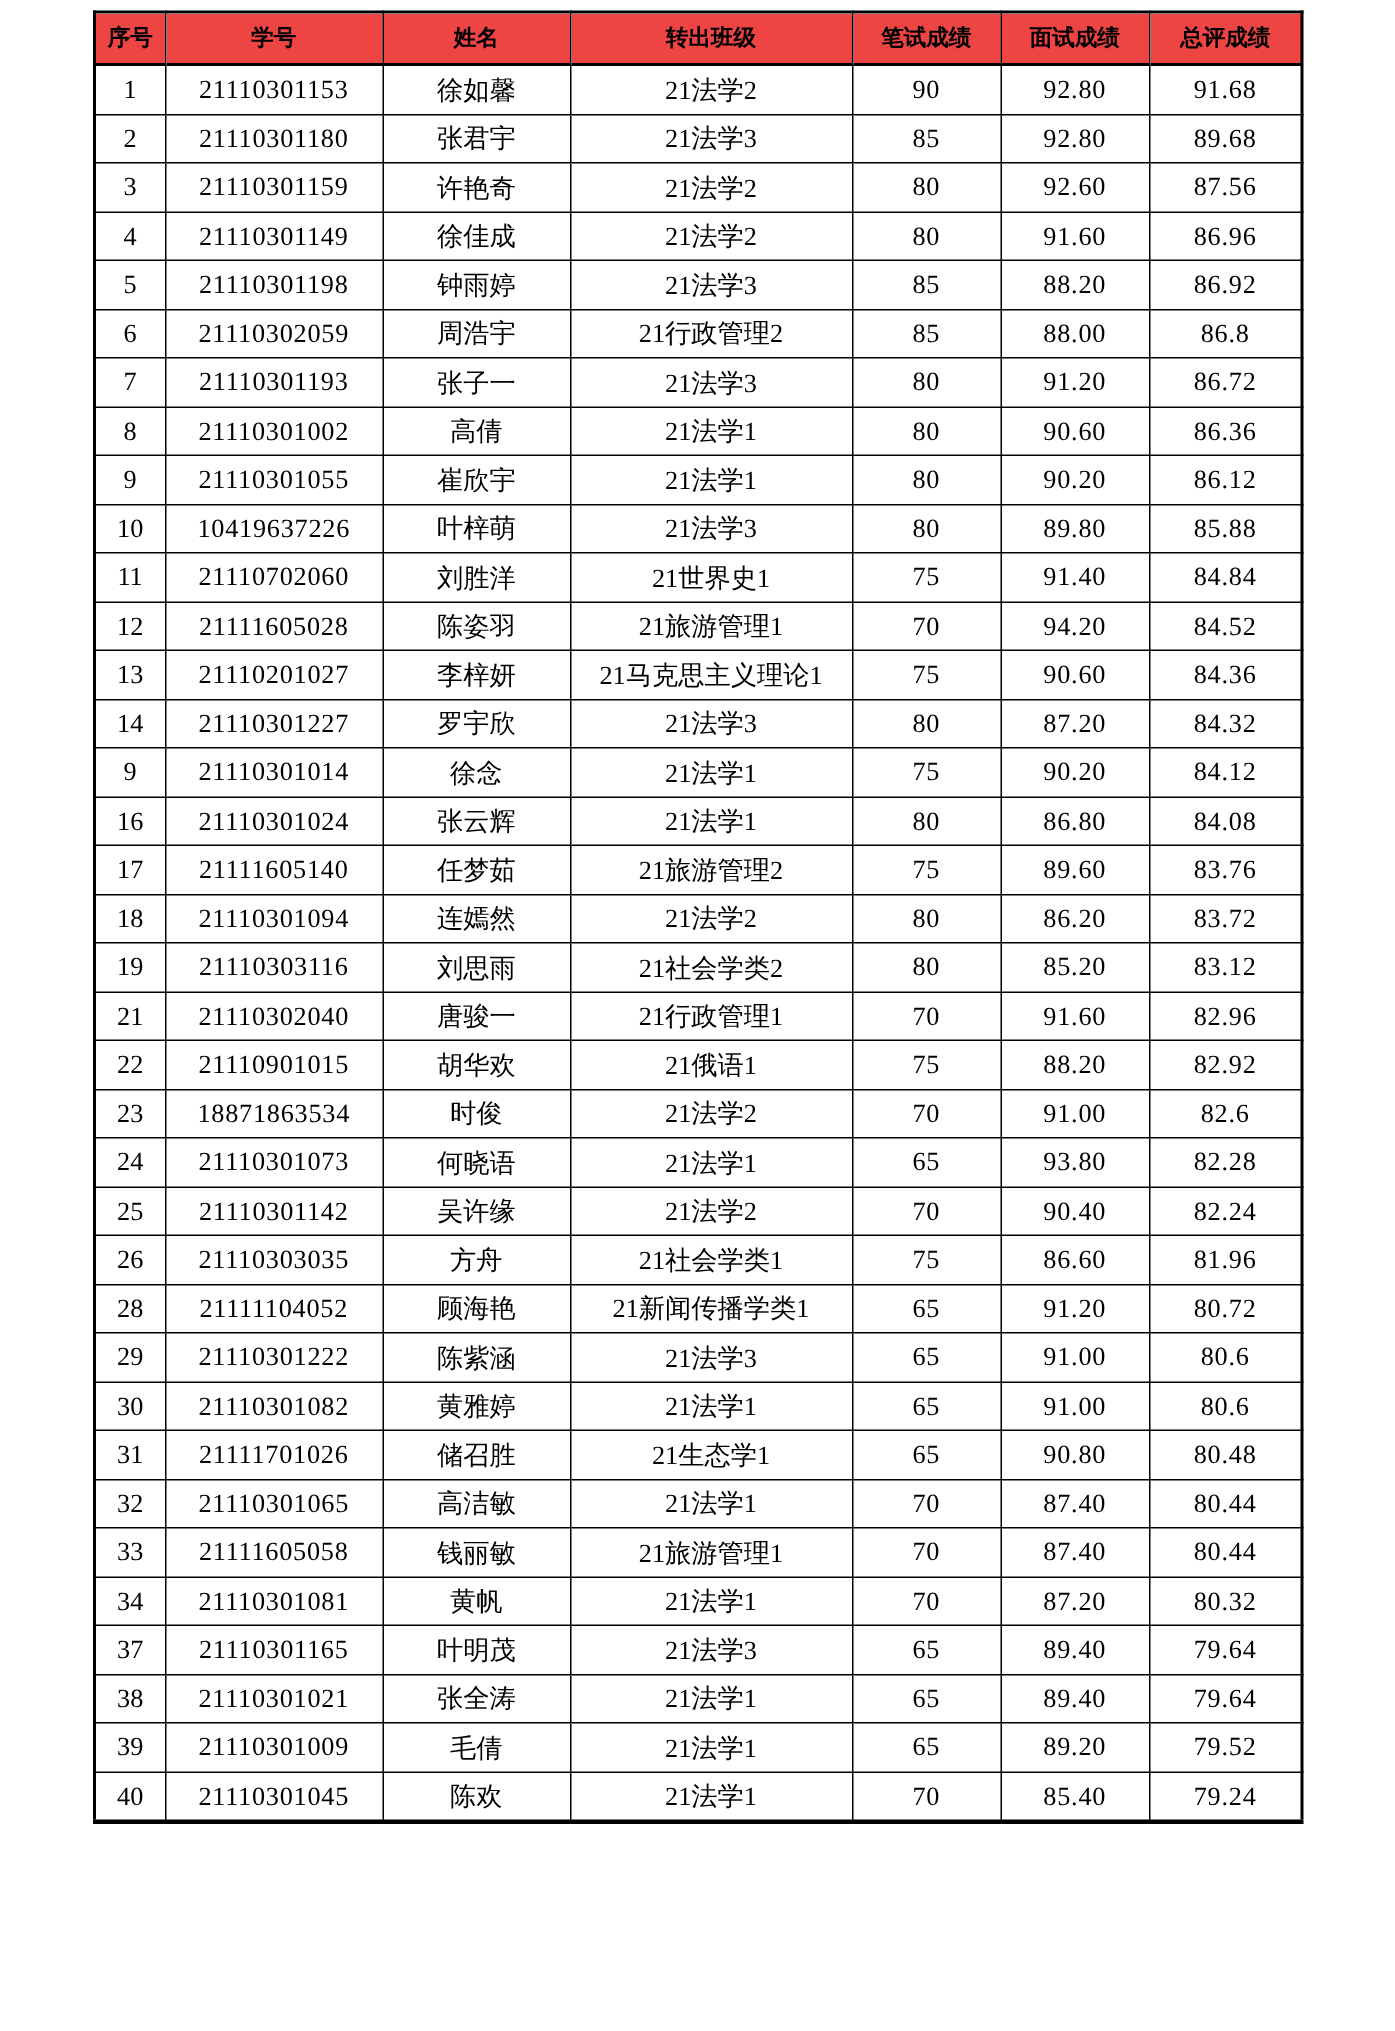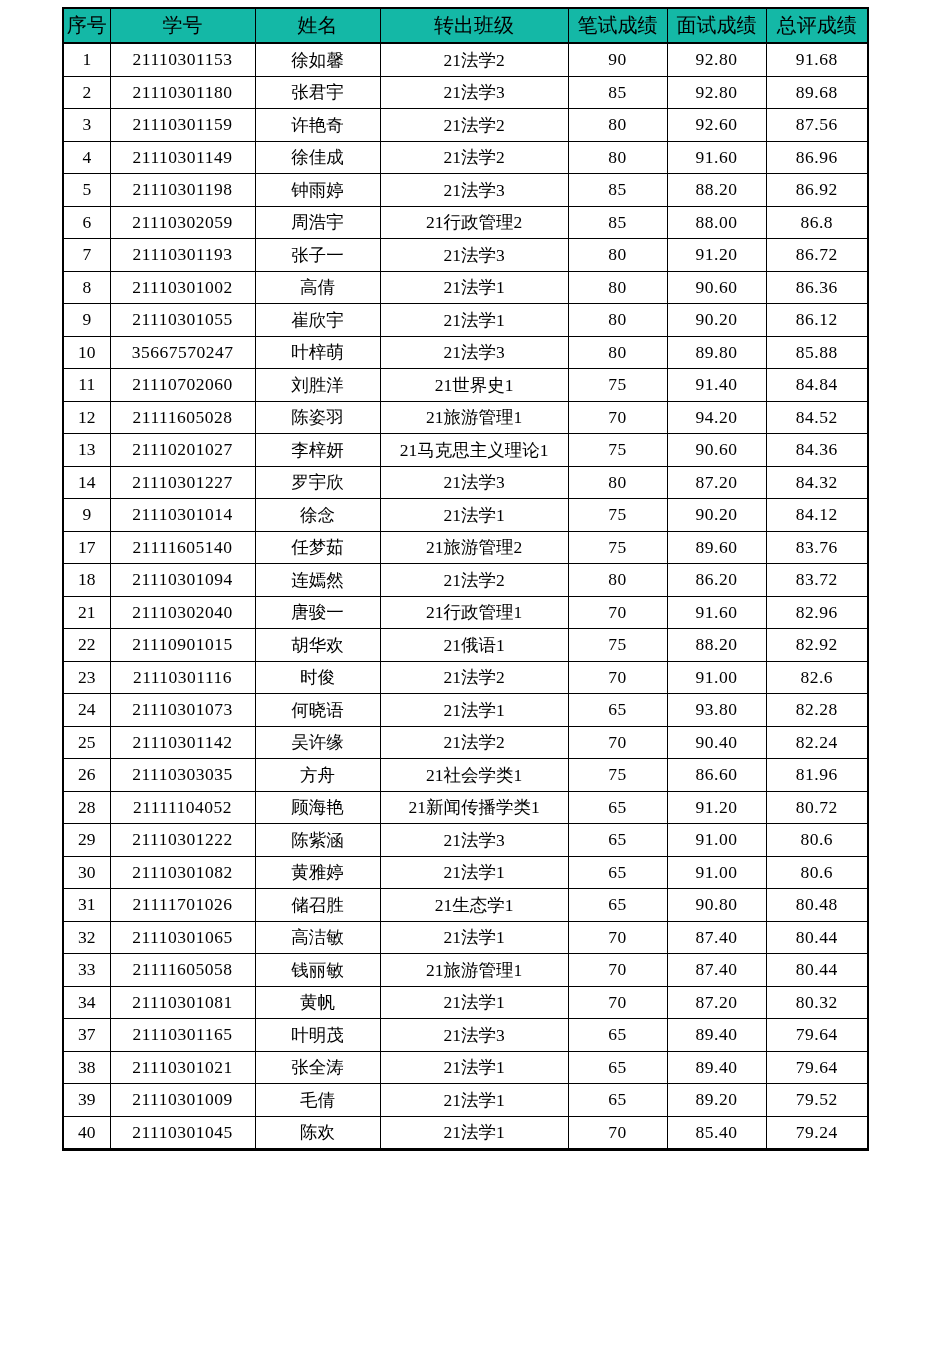--- a/index.html
+++ b/index.html
@@ -33,23 +33,23 @@
   colgroup col:nth-child(7) { width: 102px; }
   th, td {
     border: 1px solid #000000;
     text-align: center;
     vertical-align: middle;
     padding: 0;
     white-space: nowrap;
     overflow: hidden;
   }
   thead th {
-    background: #14b8a6;
-    font-weight: normal;
-    font-size: 20px;
+    background: #ef4444;
+    font-weight: bold;
+    font-size: 15px;
     height: 33px;
     border-bottom: 2px solid #000000;
   }
   tbody td {
     font-size: 17.5px;
     height: 31.5px;
     background: #ffffff;
   }
   tbody td.num {
     letter-spacing: 0.5px;
@@ -157,21 +157,21 @@
           <td>9</td>
           <td class="num">21110301055</td>
           <td>崔欣宇</td>
           <td>21法学1</td>
           <td class="num">80</td>
           <td class="num">90.20</td>
           <td class="num">86.12</td>
         </tr>
         <tr>
           <td>10</td>
-          <td class="num">35667570247</td>
+          <td class="num">10419637226</td>
           <td>叶梓萌</td>
           <td>21法学3</td>
           <td class="num">80</td>
           <td class="num">89.80</td>
           <td class="num">85.88</td>
         </tr>
         <tr>
           <td>11</td>
           <td class="num">21110702060</td>
           <td>刘胜洋</td>
@@ -210,58 +210,76 @@
         <tr>
           <td>9</td>
           <td class="num">21110301014</td>
           <td>徐念</td>
           <td>21法学1</td>
           <td class="num">75</td>
           <td class="num">90.20</td>
           <td class="num">84.12</td>
         </tr>
         <tr>
+          <td>16</td>
+          <td class="num">21110301024</td>
+          <td>张云辉</td>
+          <td>21法学1</td>
+          <td class="num">80</td>
+          <td class="num">86.80</td>
+          <td class="num">84.08</td>
+        </tr>
+        <tr>
           <td>17</td>
           <td class="num">21111605140</td>
           <td>任梦茹</td>
           <td>21旅游管理2</td>
           <td class="num">75</td>
           <td class="num">89.60</td>
           <td class="num">83.76</td>
         </tr>
         <tr>
           <td>18</td>
           <td class="num">21110301094</td>
           <td>连嫣然</td>
           <td>21法学2</td>
           <td class="num">80</td>
           <td class="num">86.20</td>
           <td class="num">83.72</td>
         </tr>
         <tr>
+          <td>19</td>
+          <td class="num">21110303116</td>
+          <td>刘思雨</td>
+          <td>21社会学类2</td>
+          <td class="num">80</td>
+          <td class="num">85.20</td>
+          <td class="num">83.12</td>
+        </tr>
+        <tr>
           <td>21</td>
           <td class="num">21110302040</td>
           <td>唐骏一</td>
           <td>21行政管理1</td>
           <td class="num">70</td>
           <td class="num">91.60</td>
           <td class="num">82.96</td>
         </tr>
         <tr>
           <td>22</td>
           <td class="num">21110901015</td>
           <td>胡华欢</td>
           <td>21俄语1</td>
           <td class="num">75</td>
           <td class="num">88.20</td>
           <td class="num">82.92</td>
         </tr>
         <tr>
           <td>23</td>
-          <td class="num">21110301116</td>
+          <td class="num">18871863534</td>
           <td>时俊</td>
           <td>21法学2</td>
           <td class="num">70</td>
           <td class="num">91.00</td>
           <td class="num">82.6</td>
         </tr>
         <tr>
           <td>24</td>
           <td class="num">21110301073</td>
           <td>何晓语</td>

